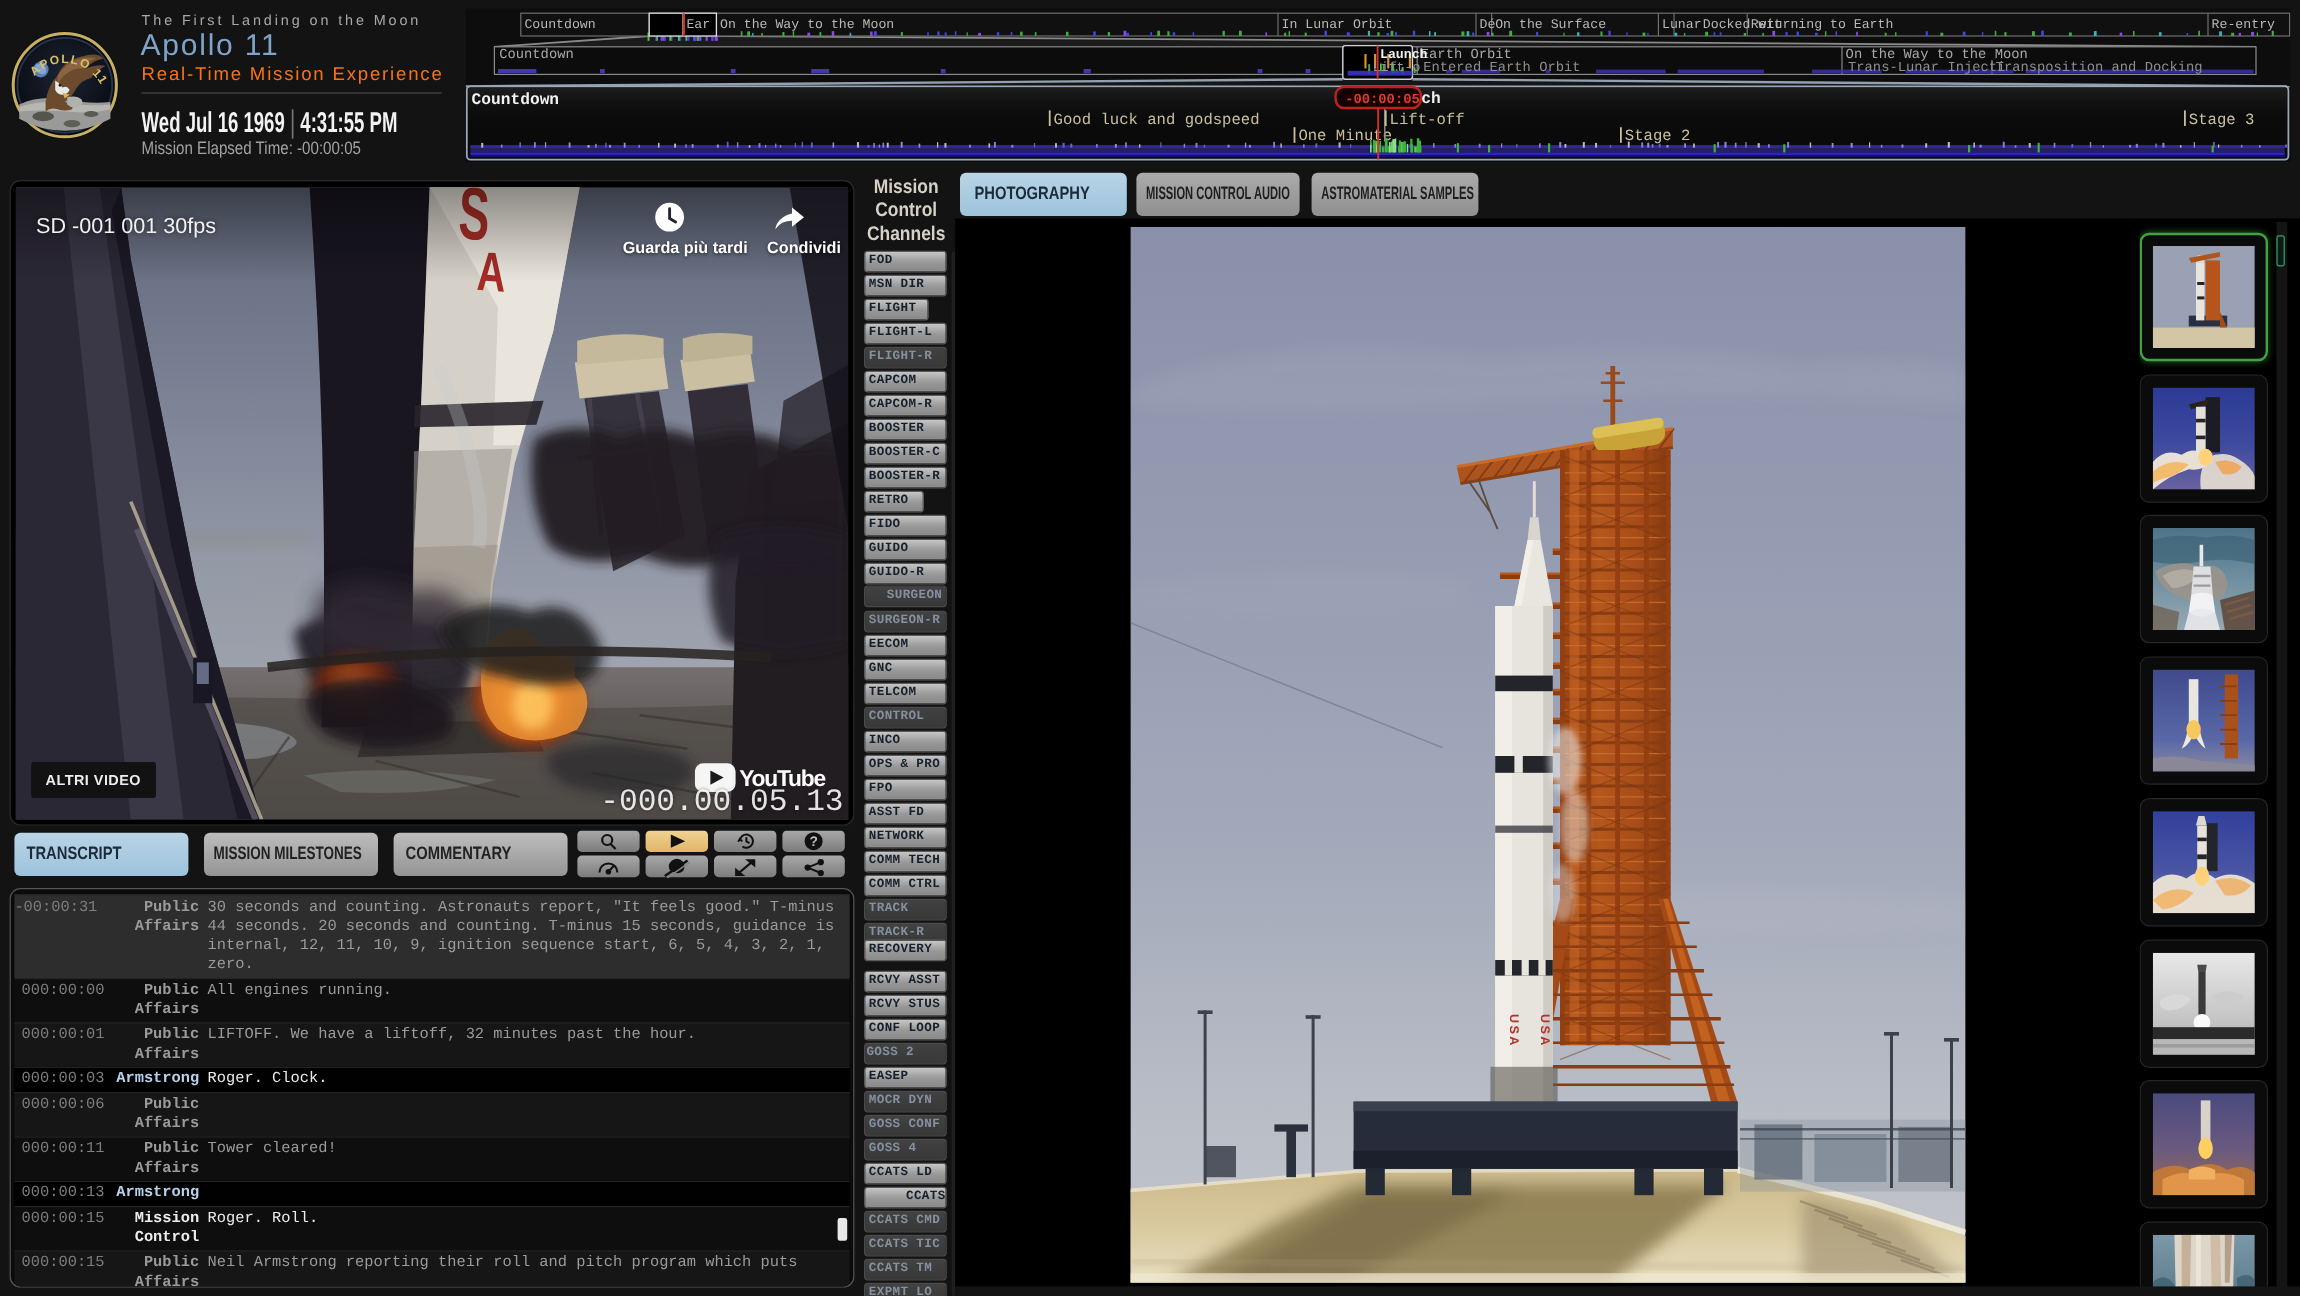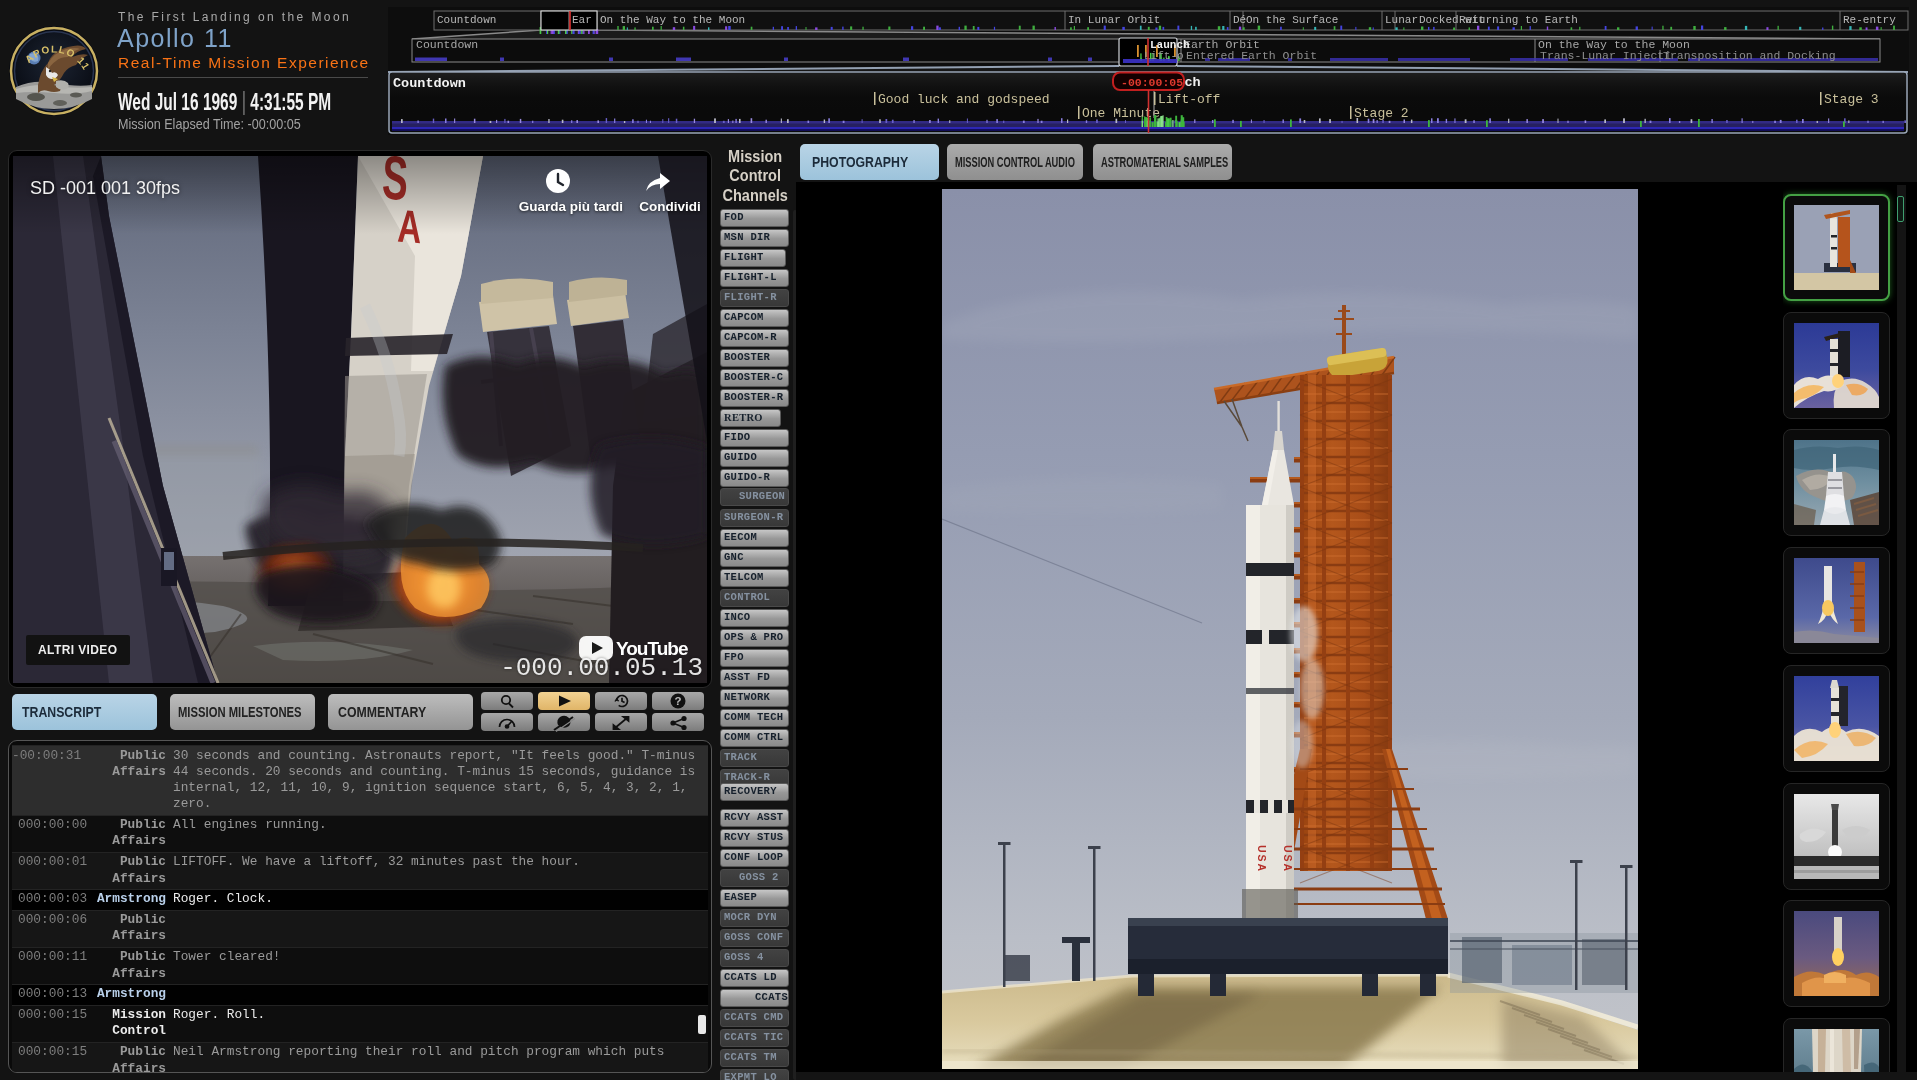--- a/index.html
+++ b/index.html
@@ -679,29 +679,29 @@
         <div style="flex:1; padding-left:7px; padding-right:4px; color:#9a9a9a;">Neil Armstrong reporting their roll and pitch program which puts</div>
       </div>
     </div>
     <div style="position:absolute; right:5px; top:274px; width:8px; height:19px; background:#e8e8e8; border-radius:2px;"></div>
   </div>
 
 <div class="abs" id="channels" style="left:716px; top:144px; width:80px; height:936px; overflow:hidden;">
     <div style="position:absolute; left:0; top:3px; width:78px; text-align:center; color:#d6d0c6; font-weight:bold; font-size:16.5px; line-height:19.4px;"><span style="display:inline-block; transform:scaleX(0.88);">Mission<br>Control<br>Channels</span></div>
     <div class="mono" style="position:absolute; left:4px; top:65.4px; width:69px; height:17.5px; background:linear-gradient(#c6c6c6,#979797 55%,#8a8a8a); border:1px solid #5a5a5a; border-radius:3px; color:#16202c; font-weight:bold; font-size:10.5px; letter-spacing:0.3px; line-height:15.5px; padding-left:3px; overflow:hidden;">FOD</div>
     <div class="mono" style="position:absolute; left:4px; top:85.4px; width:69px; height:17.5px; background:linear-gradient(#c6c6c6,#979797 55%,#8a8a8a); border:1px solid #5a5a5a; border-radius:3px; color:#16202c; font-weight:bold; font-size:10.5px; letter-spacing:0.3px; line-height:15.5px; padding-left:3px; overflow:hidden;">MSN DIR</div>
-    <div class="mono" style="position:absolute; left:4px; top:105.4px; width:66px; height:17.5px; background:linear-gradient(#c6c6c6,#979797 55%,#8a8a8a); border:1px solid #5a5a5a; border-radius:3px; color:#16202c; font-weight:bold; font-size:10.5px; letter-spacing:0.3px; line-height:15.5px; padding-left:3px; overflow:hidden;">FLIGHT</div>
+    <div class="mono" style="position:absolute; left:4px; top:105.4px; width:54px; height:17.5px; background:linear-gradient(#c6c6c6,#979797 55%,#8a8a8a); border:1px solid #5a5a5a; border-radius:3px; color:#16202c; font-weight:bold; font-size:10.5px; letter-spacing:0.3px; line-height:15.5px; padding-left:3px; overflow:hidden;">FLIGHT</div>
     <div class="mono" style="position:absolute; left:4px; top:125.4px; width:69px; height:17.5px; background:linear-gradient(#c6c6c6,#979797 55%,#8a8a8a); border:1px solid #5a5a5a; border-radius:3px; color:#16202c; font-weight:bold; font-size:10.5px; letter-spacing:0.3px; line-height:15.5px; padding-left:3px; overflow:hidden;">FLIGHT-L</div>
     <div class="mono" style="position:absolute; left:4px; top:145.4px; width:69px; height:17.5px; background:linear-gradient(#424242,#383838); border:1px solid #4a4a4a; border-radius:3px; color:#8591a0; font-weight:bold; font-size:10.5px; letter-spacing:0.3px; line-height:15.5px; padding-left:3px; overflow:hidden;">FLIGHT-R</div>
     <div class="mono" style="position:absolute; left:4px; top:165.4px; width:69px; height:17.5px; background:linear-gradient(#c6c6c6,#979797 55%,#8a8a8a); border:1px solid #5a5a5a; border-radius:3px; color:#16202c; font-weight:bold; font-size:10.5px; letter-spacing:0.3px; line-height:15.5px; padding-left:3px; overflow:hidden;">CAPCOM</div>
     <div class="mono" style="position:absolute; left:4px; top:185.4px; width:69px; height:17.5px; background:linear-gradient(#c6c6c6,#979797 55%,#8a8a8a); border:1px solid #5a5a5a; border-radius:3px; color:#16202c; font-weight:bold; font-size:10.5px; letter-spacing:0.3px; line-height:15.5px; padding-left:3px; overflow:hidden;">CAPCOM-R</div>
     <div class="mono" style="position:absolute; left:4px; top:205.4px; width:69px; height:17.5px; background:linear-gradient(#c6c6c6,#979797 55%,#8a8a8a); border:1px solid #5a5a5a; border-radius:3px; color:#16202c; font-weight:bold; font-size:10.5px; letter-spacing:0.3px; line-height:15.5px; padding-left:3px; overflow:hidden;">BOOSTER</div>
     <div class="mono" style="position:absolute; left:4px; top:225.4px; width:69px; height:17.5px; background:linear-gradient(#c6c6c6,#979797 55%,#8a8a8a); border:1px solid #5a5a5a; border-radius:3px; color:#16202c; font-weight:bold; font-size:10.5px; letter-spacing:0.3px; line-height:15.5px; padding-left:3px; overflow:hidden;">BOOSTER-C</div>
     <div class="mono" style="position:absolute; left:4px; top:245.4px; width:69px; height:17.5px; background:linear-gradient(#c6c6c6,#979797 55%,#8a8a8a); border:1px solid #5a5a5a; border-radius:3px; color:#16202c; font-weight:bold; font-size:10.5px; letter-spacing:0.3px; line-height:15.5px; padding-left:3px; overflow:hidden;">BOOSTER-R</div>
-    <div class="mono" style="position:absolute; left:4px; top:265.4px; width:61px; height:17.5px; background:linear-gradient(#c6c6c6,#979797 55%,#8a8a8a); border:1px solid #5a5a5a; border-radius:3px; color:#16202c; font-weight:bold; font-size:10.5px; letter-spacing:0.3px; line-height:15.5px; padding-left:3px; overflow:hidden;font-family:Liberation Serif, serif;">RETRO</div>
+    <div class="mono" style="position:absolute; left:4px; top:265.4px; width:50px; height:17.5px; background:linear-gradient(#c6c6c6,#979797 55%,#8a8a8a); border:1px solid #5a5a5a; border-radius:3px; color:#16202c; font-weight:bold; font-size:10.5px; letter-spacing:0.3px; line-height:15.5px; padding-left:3px; overflow:hidden;">RETRO</div>
     <div class="mono" style="position:absolute; left:4px; top:285.4px; width:69px; height:17.5px; background:linear-gradient(#c6c6c6,#979797 55%,#8a8a8a); border:1px solid #5a5a5a; border-radius:3px; color:#16202c; font-weight:bold; font-size:10.5px; letter-spacing:0.3px; line-height:15.5px; padding-left:3px; overflow:hidden;">FIDO</div>
     <div class="mono" style="position:absolute; left:4px; top:305.4px; width:69px; height:17.5px; background:linear-gradient(#c6c6c6,#979797 55%,#8a8a8a); border:1px solid #5a5a5a; border-radius:3px; color:#16202c; font-weight:bold; font-size:10.5px; letter-spacing:0.3px; line-height:15.5px; padding-left:3px; overflow:hidden;">GUIDO</div>
     <div class="mono" style="position:absolute; left:4px; top:325.4px; width:69px; height:17.5px; background:linear-gradient(#c6c6c6,#979797 55%,#8a8a8a); border:1px solid #5a5a5a; border-radius:3px; color:#16202c; font-weight:bold; font-size:10.5px; letter-spacing:0.3px; line-height:15.5px; padding-left:3px; overflow:hidden;">GUIDO-R</div>
     <div class="mono" style="position:absolute; left:4px; top:344px; width:69px; height:17.5px; background:linear-gradient(#424242,#383838); border:1px solid #4a4a4a; border-radius:3px; color:#8591a0; font-weight:bold; font-size:10.5px; letter-spacing:0.3px; line-height:15.5px; padding-left:18px; overflow:hidden;">SURGEON</div>
     <div class="mono" style="position:absolute; left:4px; top:365.4px; width:69px; height:17.5px; background:linear-gradient(#424242,#383838); border:1px solid #4a4a4a; border-radius:3px; color:#8591a0; font-weight:bold; font-size:10.5px; letter-spacing:0.3px; line-height:15.5px; padding-left:3px; overflow:hidden;">SURGEON-R</div>
     <div class="mono" style="position:absolute; left:4px; top:385.4px; width:69px; height:17.5px; background:linear-gradient(#c6c6c6,#979797 55%,#8a8a8a); border:1px solid #5a5a5a; border-radius:3px; color:#16202c; font-weight:bold; font-size:10.5px; letter-spacing:0.3px; line-height:15.5px; padding-left:3px; overflow:hidden;">EECOM</div>
     <div class="mono" style="position:absolute; left:4px; top:405.4px; width:69px; height:17.5px; background:linear-gradient(#c6c6c6,#979797 55%,#8a8a8a); border:1px solid #5a5a5a; border-radius:3px; color:#16202c; font-weight:bold; font-size:10.5px; letter-spacing:0.3px; line-height:15.5px; padding-left:3px; overflow:hidden;">GNC</div>
     <div class="mono" style="position:absolute; left:4px; top:425.4px; width:69px; height:17.5px; background:linear-gradient(#c6c6c6,#979797 55%,#8a8a8a); border:1px solid #5a5a5a; border-radius:3px; color:#16202c; font-weight:bold; font-size:10.5px; letter-spacing:0.3px; line-height:15.5px; padding-left:3px; overflow:hidden;">TELCOM</div>
     <div class="mono" style="position:absolute; left:4px; top:445.4px; width:69px; height:17.5px; background:linear-gradient(#424242,#383838); border:1px solid #4a4a4a; border-radius:3px; color:#8591a0; font-weight:bold; font-size:10.5px; letter-spacing:0.3px; line-height:15.5px; padding-left:3px; overflow:hidden;">CONTROL</div>
     <div class="mono" style="position:absolute; left:4px; top:465.4px; width:69px; height:17.5px; background:linear-gradient(#c6c6c6,#979797 55%,#8a8a8a); border:1px solid #5a5a5a; border-radius:3px; color:#16202c; font-weight:bold; font-size:10.5px; letter-spacing:0.3px; line-height:15.5px; padding-left:3px; overflow:hidden;">INCO</div>
@@ -710,21 +710,21 @@
     <div class="mono" style="position:absolute; left:4px; top:525.4px; width:69px; height:17.5px; background:linear-gradient(#c6c6c6,#979797 55%,#8a8a8a); border:1px solid #5a5a5a; border-radius:3px; color:#16202c; font-weight:bold; font-size:10.5px; letter-spacing:0.3px; line-height:15.5px; padding-left:3px; overflow:hidden;">ASST FD</div>
     <div class="mono" style="position:absolute; left:4px; top:545.4px; width:69px; height:17.5px; background:linear-gradient(#c6c6c6,#979797 55%,#8a8a8a); border:1px solid #5a5a5a; border-radius:3px; color:#16202c; font-weight:bold; font-size:10.5px; letter-spacing:0.3px; line-height:15.5px; padding-left:3px; overflow:hidden;">NETWORK</div>
     <div class="mono" style="position:absolute; left:4px; top:565.4px; width:69px; height:17.5px; background:linear-gradient(#c6c6c6,#979797 55%,#8a8a8a); border:1px solid #5a5a5a; border-radius:3px; color:#16202c; font-weight:bold; font-size:10.5px; letter-spacing:0.3px; line-height:15.5px; padding-left:3px; overflow:hidden;">COMM TECH</div>
     <div class="mono" style="position:absolute; left:4px; top:585.4px; width:69px; height:17.5px; background:linear-gradient(#c6c6c6,#979797 55%,#8a8a8a); border:1px solid #5a5a5a; border-radius:3px; color:#16202c; font-weight:bold; font-size:10.5px; letter-spacing:0.3px; line-height:15.5px; padding-left:3px; overflow:hidden;">COMM CTRL</div>
     <div class="mono" style="position:absolute; left:4px; top:605.4px; width:69px; height:17.5px; background:linear-gradient(#424242,#383838); border:1px solid #4a4a4a; border-radius:3px; color:#8591a0; font-weight:bold; font-size:10.5px; letter-spacing:0.3px; line-height:15.5px; padding-left:3px; overflow:hidden;">TRACK</div>
     <div class="mono" style="position:absolute; left:4px; top:625.4px; width:69px; height:17.5px; background:linear-gradient(#424242,#383838); border:1px solid #4a4a4a; border-radius:3px; color:#8591a0; font-weight:bold; font-size:10.5px; letter-spacing:0.3px; line-height:15.5px; padding-left:3px; overflow:hidden;">TRACK-R</div>
     <div class="mono" style="position:absolute; left:4px; top:639px; width:69px; height:17.5px; background:linear-gradient(#c6c6c6,#979797 55%,#8a8a8a); border:1px solid #5a5a5a; border-radius:3px; color:#16202c; font-weight:bold; font-size:10.5px; letter-spacing:0.3px; line-height:15.5px; padding-left:3px; overflow:hidden;">RECOVERY</div>
     <div class="mono" style="position:absolute; left:4px; top:665.4px; width:69px; height:17.5px; background:linear-gradient(#c6c6c6,#979797 55%,#8a8a8a); border:1px solid #5a5a5a; border-radius:3px; color:#16202c; font-weight:bold; font-size:10.5px; letter-spacing:0.3px; line-height:15.5px; padding-left:3px; overflow:hidden;">RCVY ASST</div>
     <div class="mono" style="position:absolute; left:4px; top:685.4px; width:69px; height:17.5px; background:linear-gradient(#c6c6c6,#979797 55%,#8a8a8a); border:1px solid #5a5a5a; border-radius:3px; color:#16202c; font-weight:bold; font-size:10.5px; letter-spacing:0.3px; line-height:15.5px; padding-left:3px; overflow:hidden;">RCVY STUS</div>
     <div class="mono" style="position:absolute; left:4px; top:705.4px; width:69px; height:17.5px; background:linear-gradient(#c6c6c6,#979797 55%,#8a8a8a); border:1px solid #5a5a5a; border-radius:3px; color:#16202c; font-weight:bold; font-size:10.5px; letter-spacing:0.3px; line-height:15.5px; padding-left:3px; overflow:hidden;">CONF LOOP</div>
-    <div class="mono" style="position:absolute; left:4px; top:725.4px; width:69px; height:17.5px; background:linear-gradient(#424242,#383838); border:1px solid #4a4a4a; border-radius:3px; color:#8591a0; font-weight:bold; font-size:10.5px; letter-spacing:0.3px; line-height:15.5px; padding-left:18px; overflow:hidden;">GOSS 2</div>
+    <div class="mono" style="position:absolute; left:4px; top:725.4px; width:69px; height:17.5px; background:linear-gradient(#424242,#383838); border:1px solid #4a4a4a; border-radius:3px; color:#8591a0; font-weight:bold; font-size:10.5px; letter-spacing:0.3px; line-height:15.5px; padding-left:1px; overflow:hidden;">GOSS 2</div>
     <div class="mono" style="position:absolute; left:4px; top:745.4px; width:69px; height:17.5px; background:linear-gradient(#c6c6c6,#979797 55%,#8a8a8a); border:1px solid #5a5a5a; border-radius:3px; color:#16202c; font-weight:bold; font-size:10.5px; letter-spacing:0.3px; line-height:15.5px; padding-left:3px; overflow:hidden;">EASEP</div>
     <div class="mono" style="position:absolute; left:4px; top:765.4px; width:69px; height:17.5px; background:linear-gradient(#424242,#383838); border:1px solid #4a4a4a; border-radius:3px; color:#8591a0; font-weight:bold; font-size:10.5px; letter-spacing:0.3px; line-height:15.5px; padding-left:3px; overflow:hidden;">MOCR DYN</div>
     <div class="mono" style="position:absolute; left:4px; top:785.4px; width:69px; height:17.5px; background:linear-gradient(#424242,#383838); border:1px solid #4a4a4a; border-radius:3px; color:#8591a0; font-weight:bold; font-size:10.5px; letter-spacing:0.3px; line-height:15.5px; padding-left:3px; overflow:hidden;">GOSS CONF</div>
     <div class="mono" style="position:absolute; left:4px; top:805.4px; width:69px; height:17.5px; background:linear-gradient(#424242,#383838); border:1px solid #4a4a4a; border-radius:3px; color:#8591a0; font-weight:bold; font-size:10.5px; letter-spacing:0.3px; line-height:15.5px; padding-left:3px; overflow:hidden;">GOSS 4</div>
     <div class="mono" style="position:absolute; left:4px; top:825.4px; width:69px; height:17.5px; background:linear-gradient(#c6c6c6,#979797 55%,#8a8a8a); border:1px solid #5a5a5a; border-radius:3px; color:#16202c; font-weight:bold; font-size:10.5px; letter-spacing:0.3px; line-height:15.5px; padding-left:3px; overflow:hidden;">CCATS LD</div>
     <div class="mono" style="position:absolute; left:4px; top:845.4px; width:69px; height:17.5px; background:linear-gradient(#c6c6c6,#979797 55%,#8a8a8a); border:1px solid #5a5a5a; border-radius:3px; color:#16202c; font-weight:bold; font-size:10.5px; letter-spacing:0.3px; line-height:15.5px; padding-left:17px; overflow:hidden;text-align:right;">CCATS RTC</div>
     <div class="mono" style="position:absolute; left:4px; top:865.4px; width:69px; height:17.5px; background:linear-gradient(#424242,#383838); border:1px solid #4a4a4a; border-radius:3px; color:#8591a0; font-weight:bold; font-size:10.5px; letter-spacing:0.3px; line-height:15.5px; padding-left:3px; overflow:hidden;">CCATS CMD</div>
     <div class="mono" style="position:absolute; left:4px; top:885.4px; width:69px; height:17.5px; background:linear-gradient(#424242,#383838); border:1px solid #4a4a4a; border-radius:3px; color:#8591a0; font-weight:bold; font-size:10.5px; letter-spacing:0.3px; line-height:15.5px; padding-left:3px; overflow:hidden;">CCATS TIC</div>
     <div class="mono" style="position:absolute; left:4px; top:905.4px; width:69px; height:17.5px; background:linear-gradient(#424242,#383838); border:1px solid #4a4a4a; border-radius:3px; color:#8591a0; font-weight:bold; font-size:10.5px; letter-spacing:0.3px; line-height:15.5px; padding-left:3px; overflow:hidden;">CCATS TM</div>
     <div class="mono" style="position:absolute; left:4px; top:925.4px; width:69px; height:17.5px; background:linear-gradient(#424242,#383838); border:1px solid #4a4a4a; border-radius:3px; color:#8591a0; font-weight:bold; font-size:10.5px; letter-spacing:0.3px; line-height:15.5px; padding-left:3px; overflow:hidden;">EXPMT LO</div>

